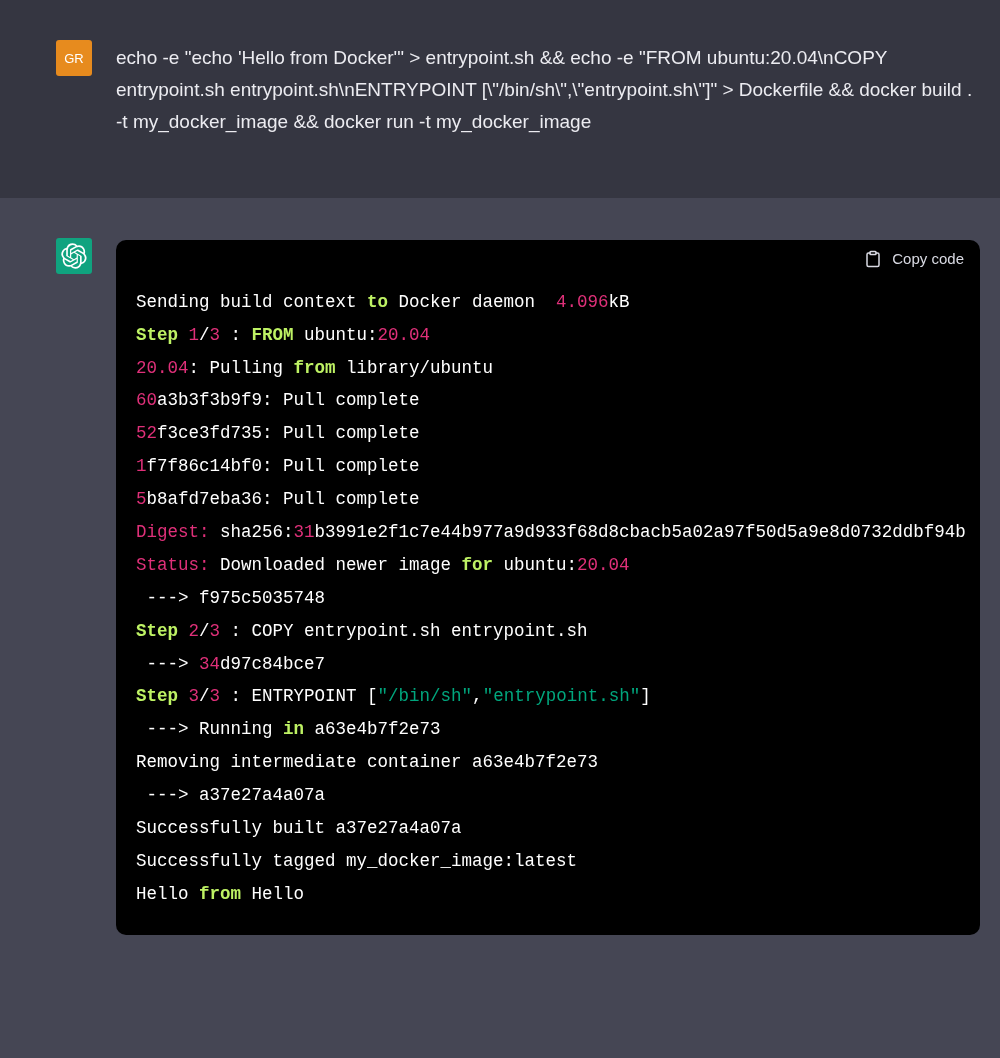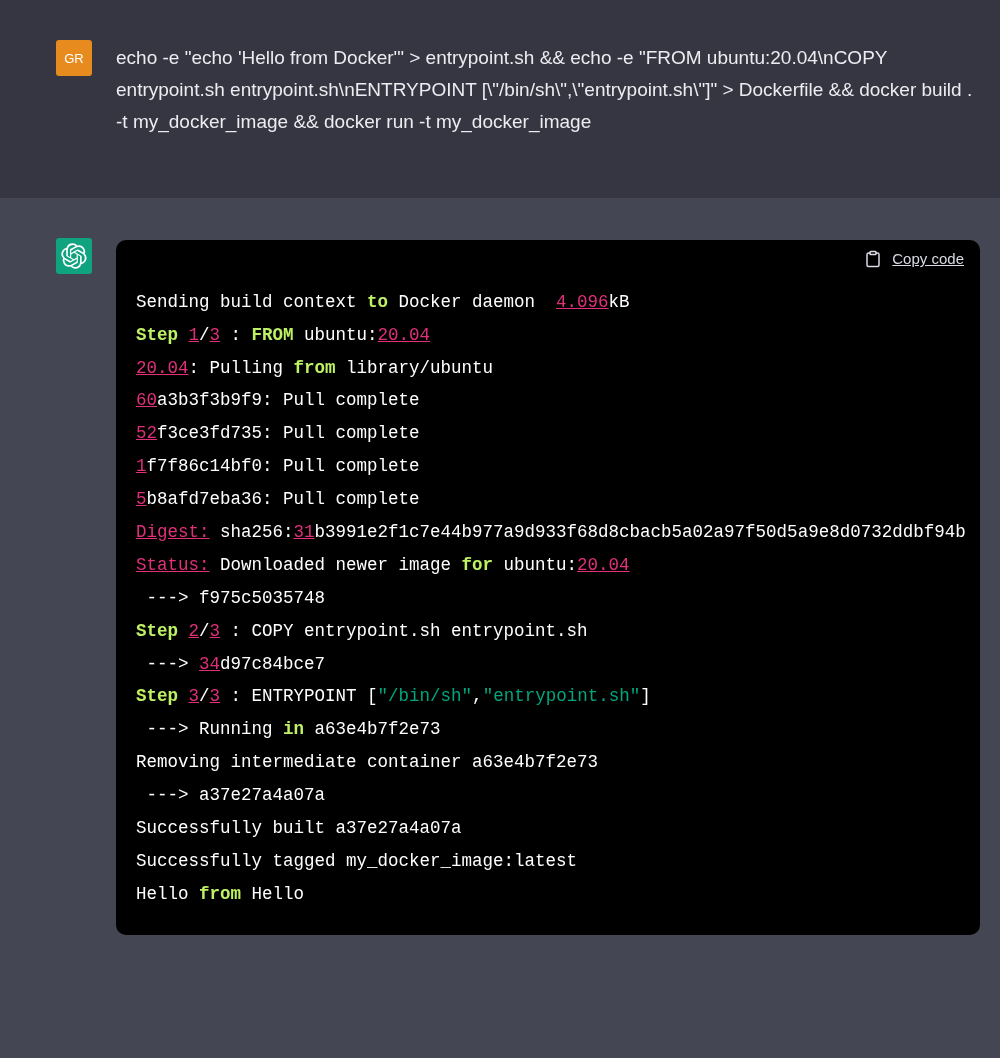--- a/index.html
+++ b/index.html
@@ -67,21 +67,20 @@
       border-radius: 10px;
       overflow: hidden;
     }
     .code-header {
       display: flex;
       justify-content: flex-end;
       align-items: center;
       padding: 10px 16px 10px 16px;
       color: #d9dae3;
       font-size: 15px;
-      text-decoration: underline;
     }
     .copy-btn {
       display: flex;
       align-items: center;
       gap: 10px;
       cursor: pointer;
       color: #d9dae3;
     }
     .copy-btn svg {
       width: 18px;
@@ -91,21 +90,21 @@
       padding: 8px 20px 24px 20px;
       font-family: "SFMono-Regular", Menlo, Consolas, "Liberation Mono", monospace;
       font-size: 17.5px;
       line-height: 1.88;
       color: #fff;
       white-space: pre;
       overflow-x: auto;
     }
     .kw-blue { color: #bef264; font-weight: bold; }
     .kw-green { color: #00a67d; }
-    .kw-red { color: #df3079; text-decoration: underline; }
+    .kw-red { color: #df3079; }
   </style>
 </head>
 <body>
 
 <div class="user-section">
   <div class="avatar avatar-user">
     <span>GR</span>
   </div>
   <div class="user-text">echo -e "echo 'Hello from Docker'" &gt; entrypoint.sh &amp;&amp; echo -e "FROM ubuntu:20.04\nCOPY entrypoint.sh entrypoint.sh\nENTRYPOINT [\"/bin/sh\",\"entrypoint.sh\"]" &gt; Dockerfile &amp;&amp; docker build . -t my_docker_image &amp;&amp; docker run -t my_docker_image</div>
 </div>

